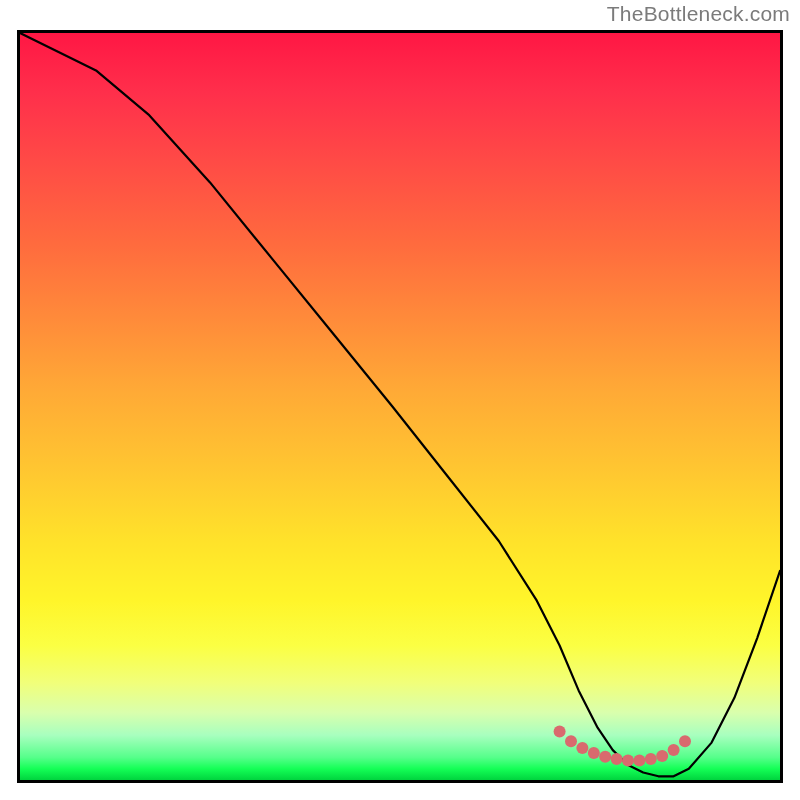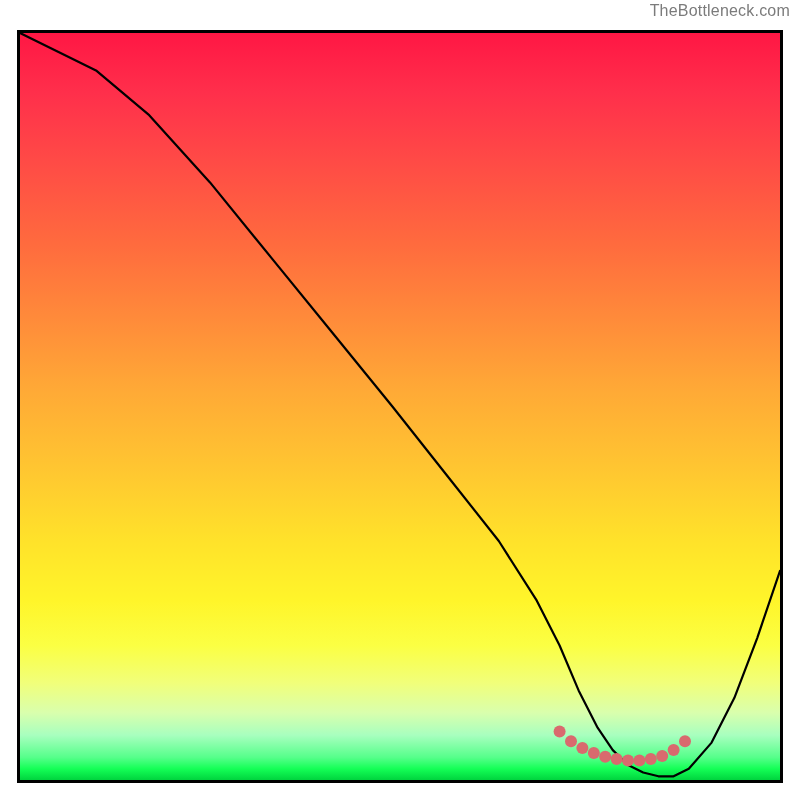--- a/index.html
+++ b/index.html
@@ -14,21 +14,21 @@
   .wrap {
     position: relative;
     width: 800px;
     height: 800px;
   }
   .watermark {
     position: absolute;
     top: 2px;
     right: 10px;
     color: #7b7b7b;
-    font-size: 16px;
+    font-size: 21px;
     font-weight: 400;
     letter-spacing: 0.2px;
     user-select: none;
   }
   .plot {
     position: absolute;
     left: 17px;
     top: 30px;
     width: 766px;
     height: 753px;

